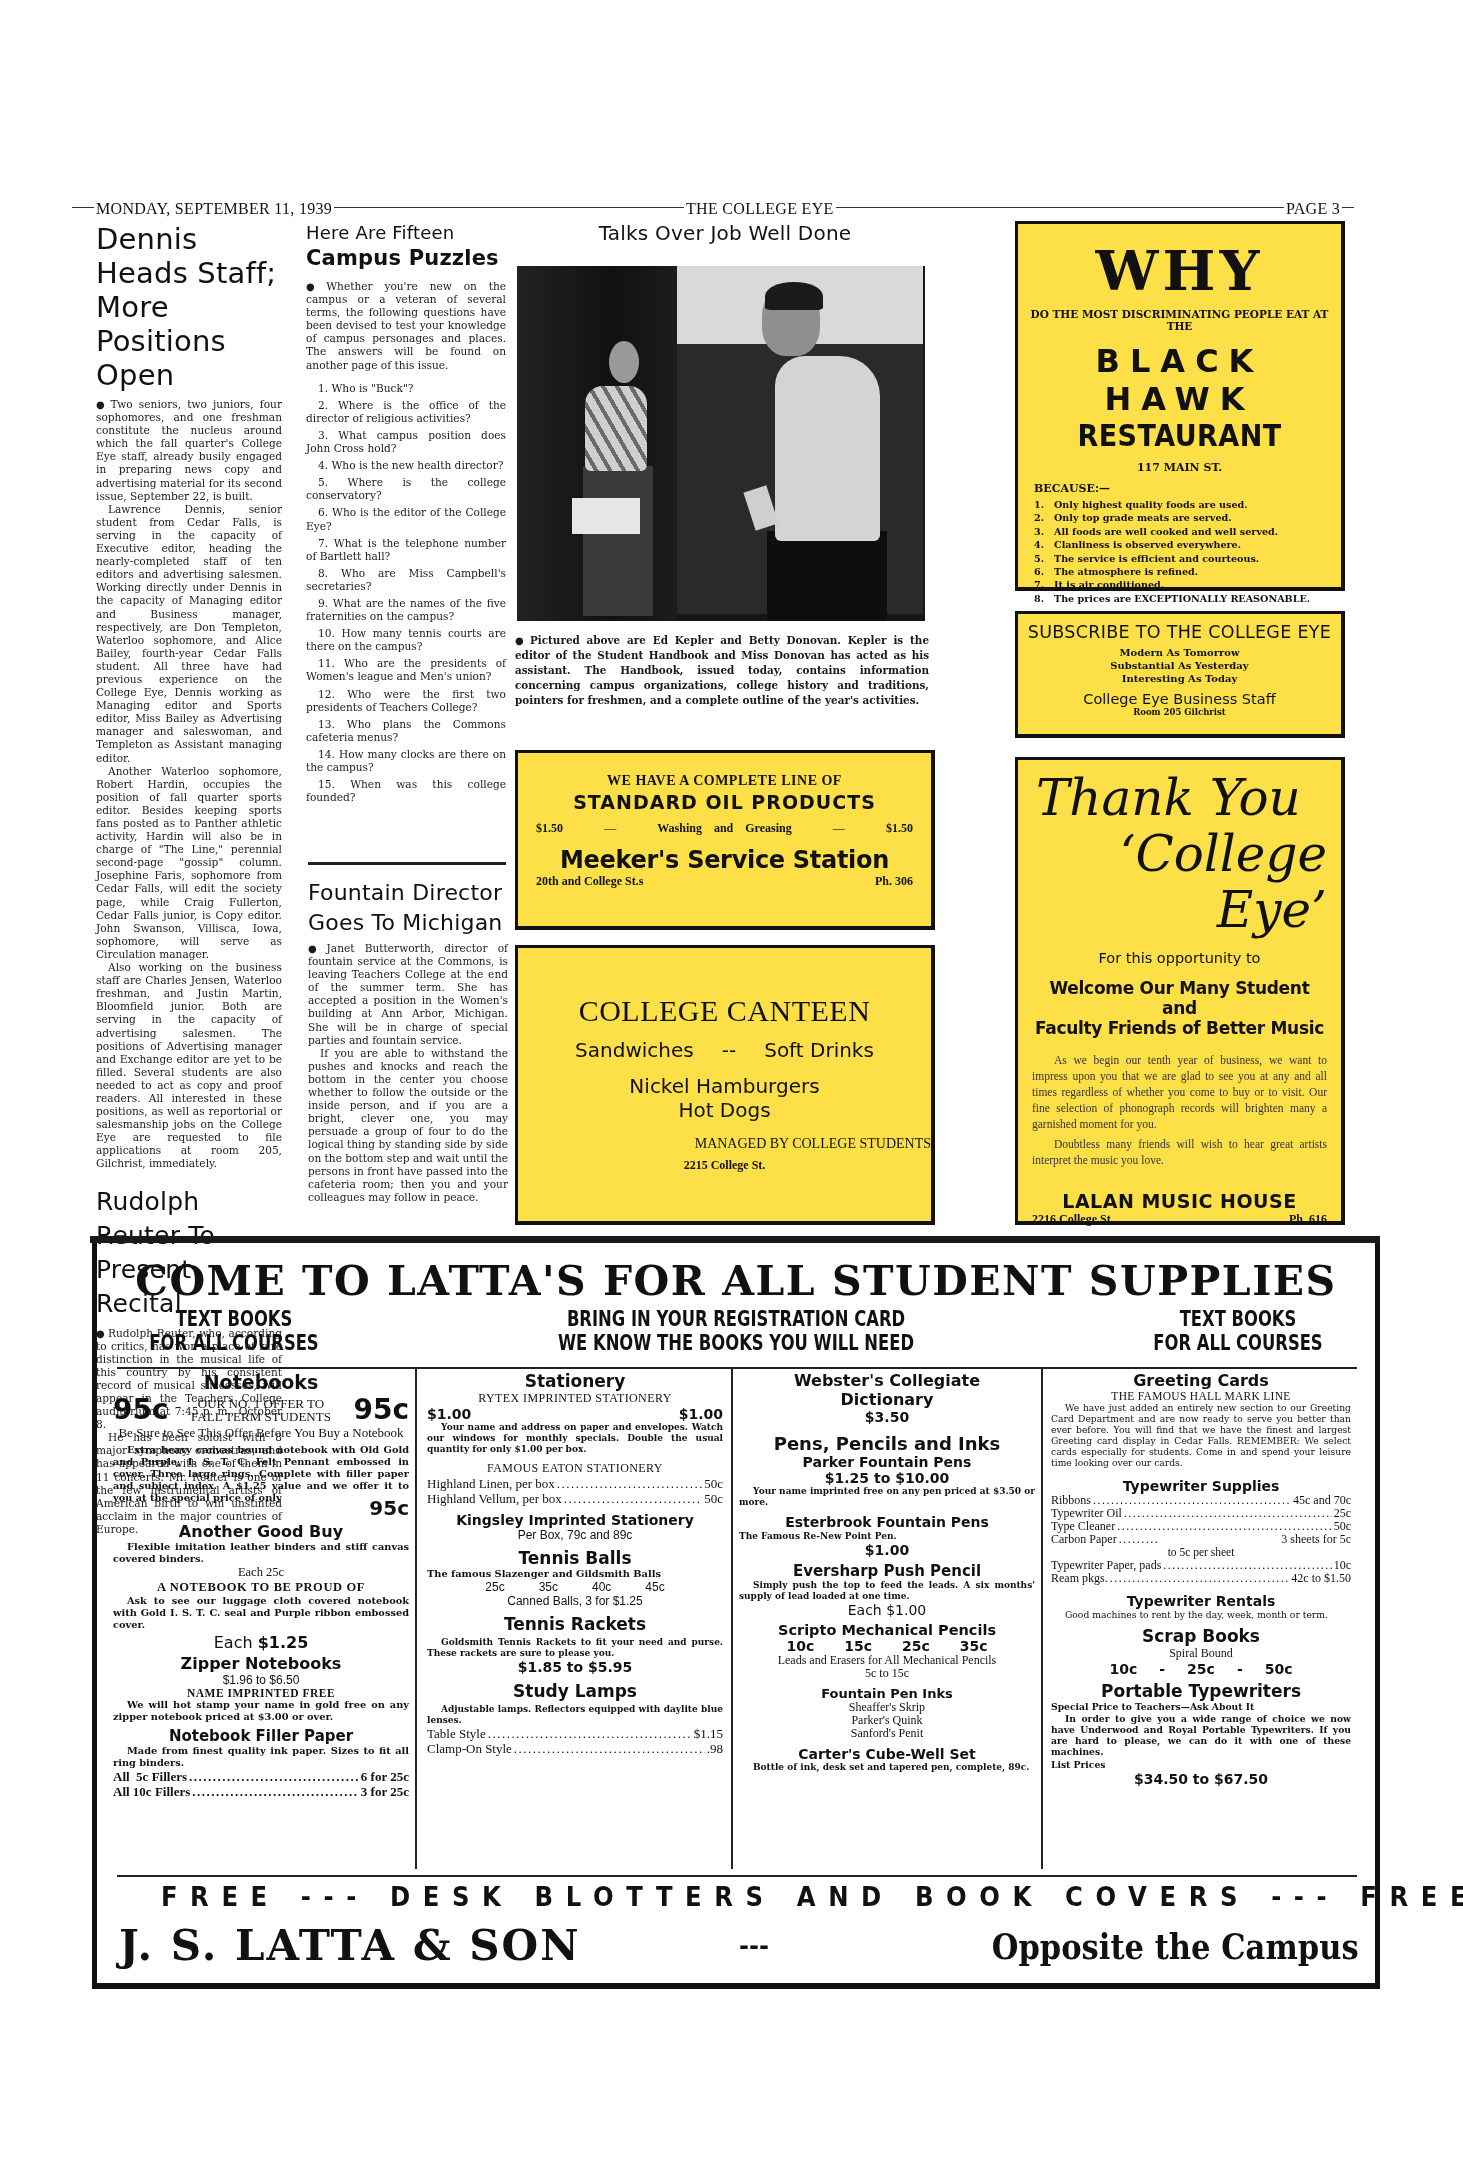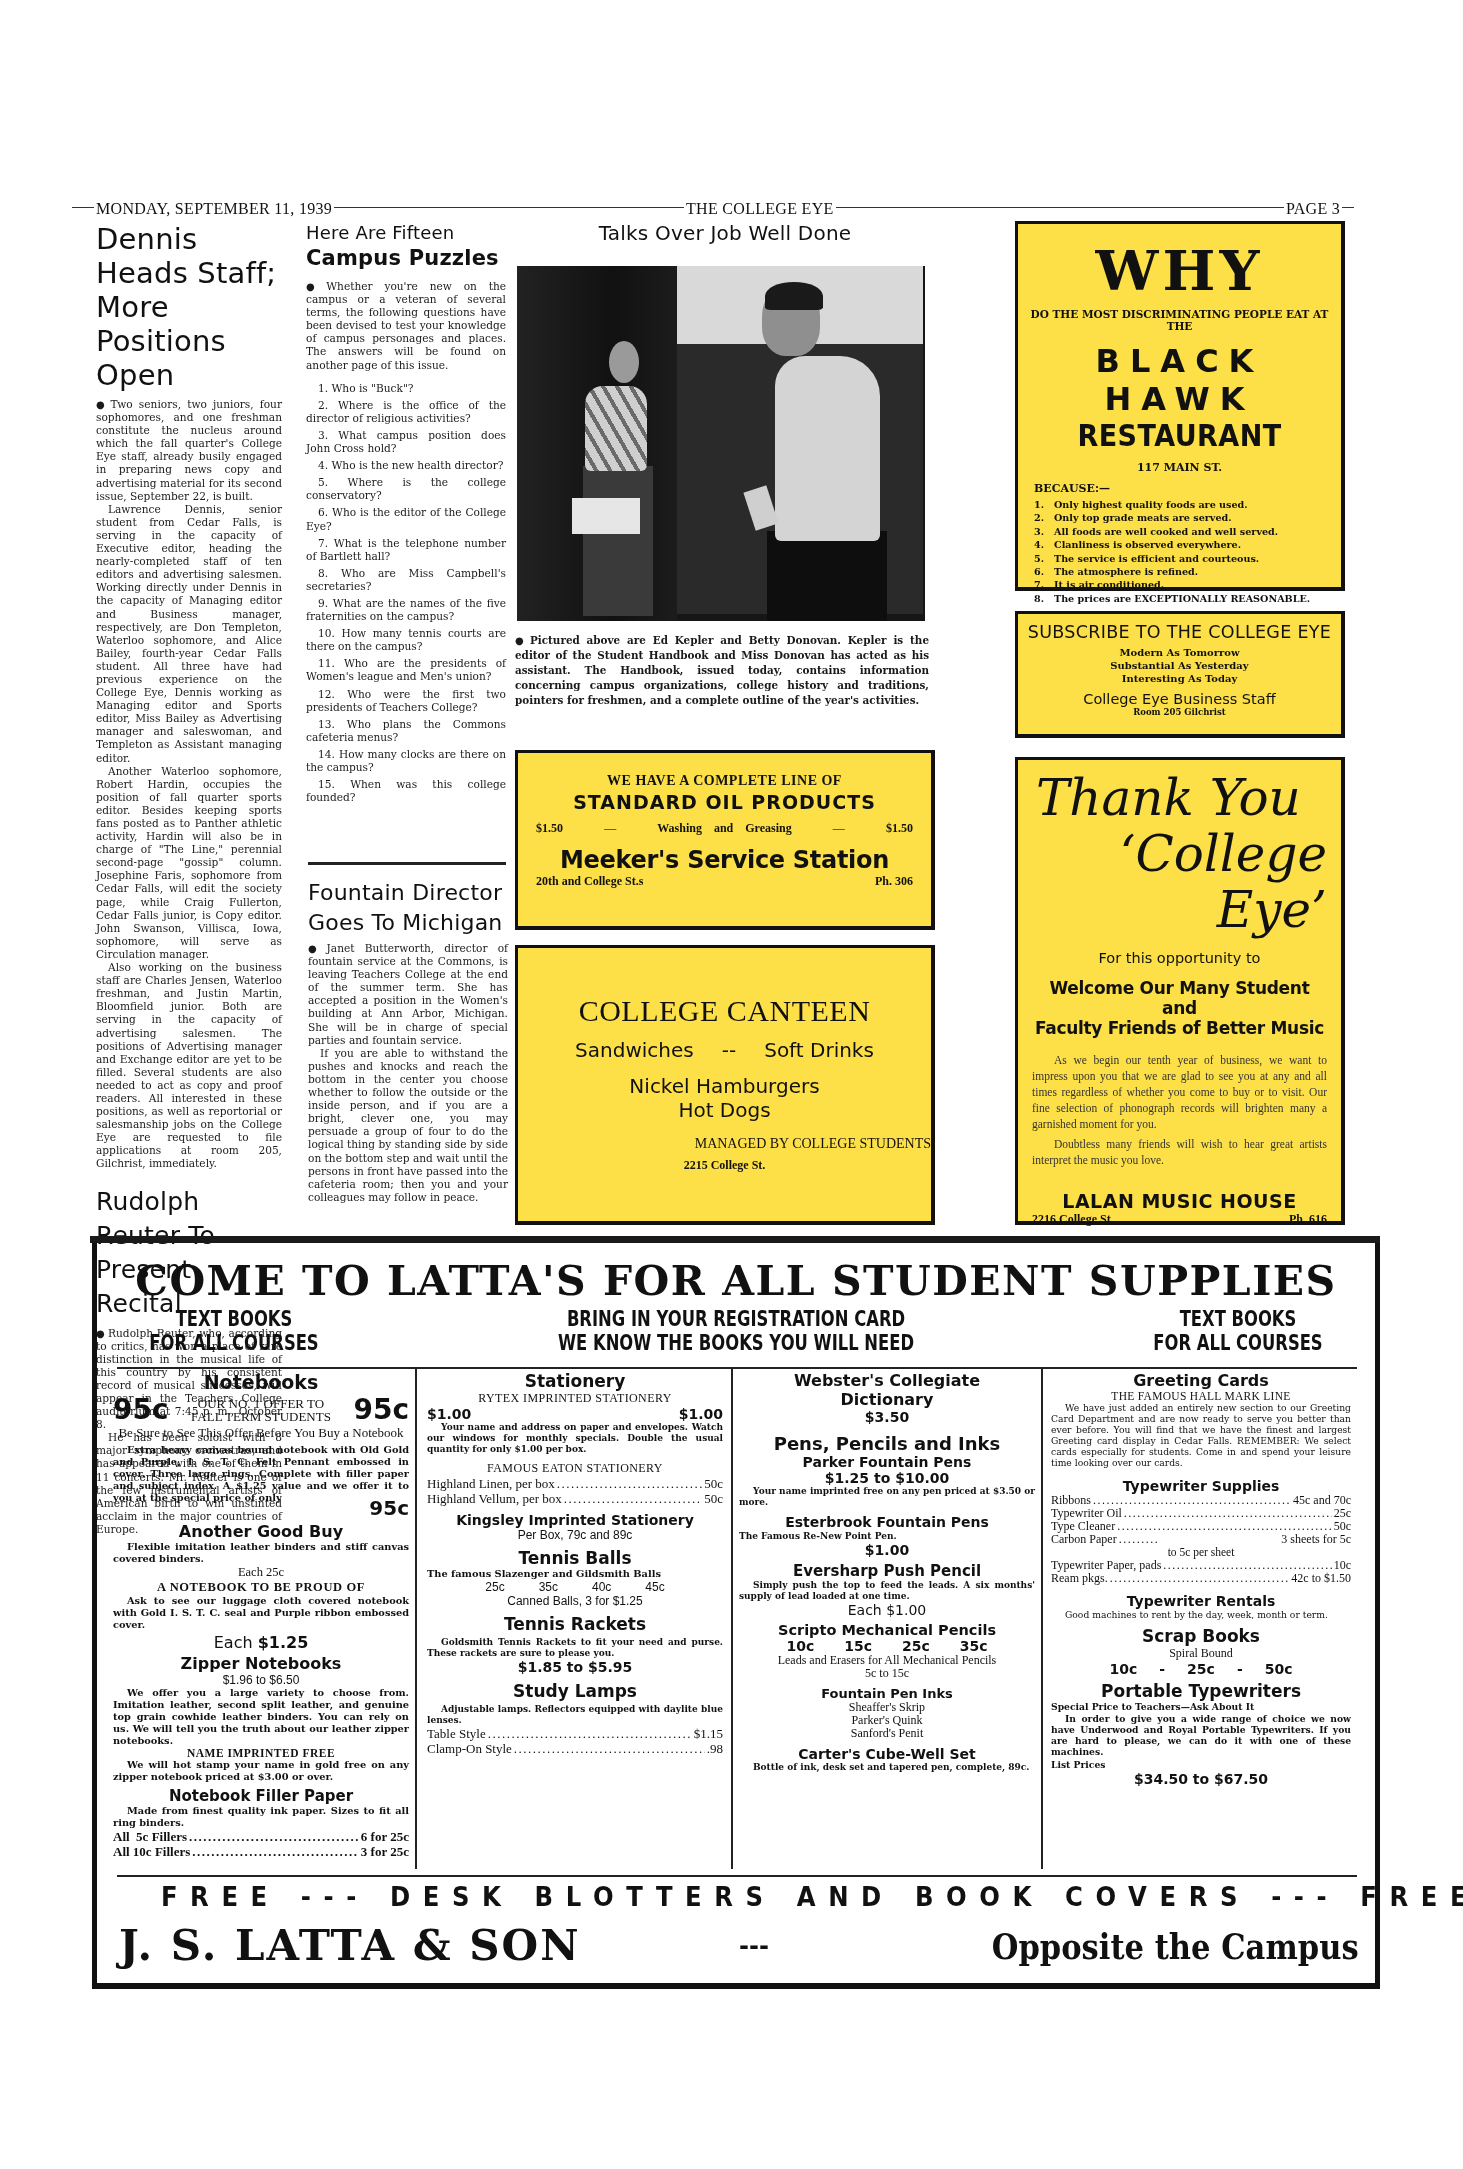--- a/index.html
+++ b/index.html
@@ -281,21 +281,20 @@
     <p class="small ind" style="margin-top:4px;font-weight:bold;">Extra heavy canvas bound notebook with Old Gold and Purple, I. S. T. C. Felt Pennant embossed in cover. Three large rings. Complete with filler paper and subject index. A $1.25 value and we offer it to you at the special price of only</p>
     <div class="sans" style="text-align:right;font-weight:bold;font-size:20px;line-height:20px;margin-top:-6px;">95c</div>
     <div class="sec-h" style="font-size:16px;margin-top:4px;">Another Good Buy</div>
     <p class="small ind" style="font-weight:bold;">Flexible imitation leather binders and stiff canvas covered binders.</p>
     <div class="lserif center" style="font-size:12.5px;">Each 25c</div>
     <div class="lserif center" style="font-size:12.5px;font-weight:bold;letter-spacing:0.6px;">A NOTEBOOK TO BE PROUD OF</div>
     <p class="small ind" style="font-weight:bold;">Ask to see our luggage cloth covered notebook with Gold I. S. T. C. seal and Purple ribbon embossed cover.</p>
     <div class="center sans" style="font-size:16px;margin-top:2px;"><span>Each</span> <b>$1.25</b></div>
     <div class="sec-h" style="font-size:16px;margin-top:2px;">Zipper Notebooks</div>
     <div class="lsans center" style="font-size:12px;">$1.96 to $6.50</div>
-    <p class="small ind" style="font-weight:bold;">We offer you a large variety to choose from. Imitation leather, second split leather, and genuine top grain cowhide leather binders. You can rely on us. We will tell you the truth about our leather zipper notebooks.</p>
     <div class="lserif center" style="font-size:11.5px;font-weight:bold;letter-spacing:0.5px;">NAME IMPRINTED FREE</div>
     <p class="small ind" style="font-weight:bold;">We will hot stamp your name in gold free on any zipper notebook priced at $3.00 or over.</p>
     <div class="sec-h" style="font-size:15px;margin-top:4px;">Notebook Filler Paper</div>
     <p class="small ind" style="font-weight:bold;">Made from finest quality ink paper. Sizes to fit all ring binders.</p>
     <div class="dotrow" style="font-weight:bold;">
         <span class="lbl" style="white-space:pre;">All  5c Fillers</span>
         <span class="dots"></span>
         <span class="val">6 for 25c</span>
       </div>
     <div class="dotrow" style="font-weight:bold;">

